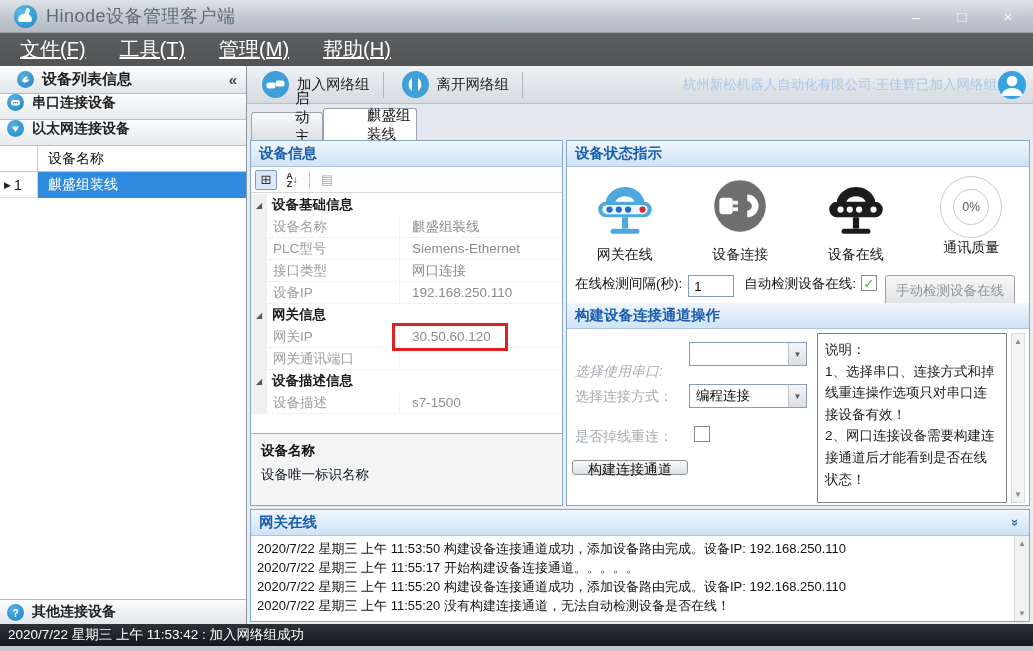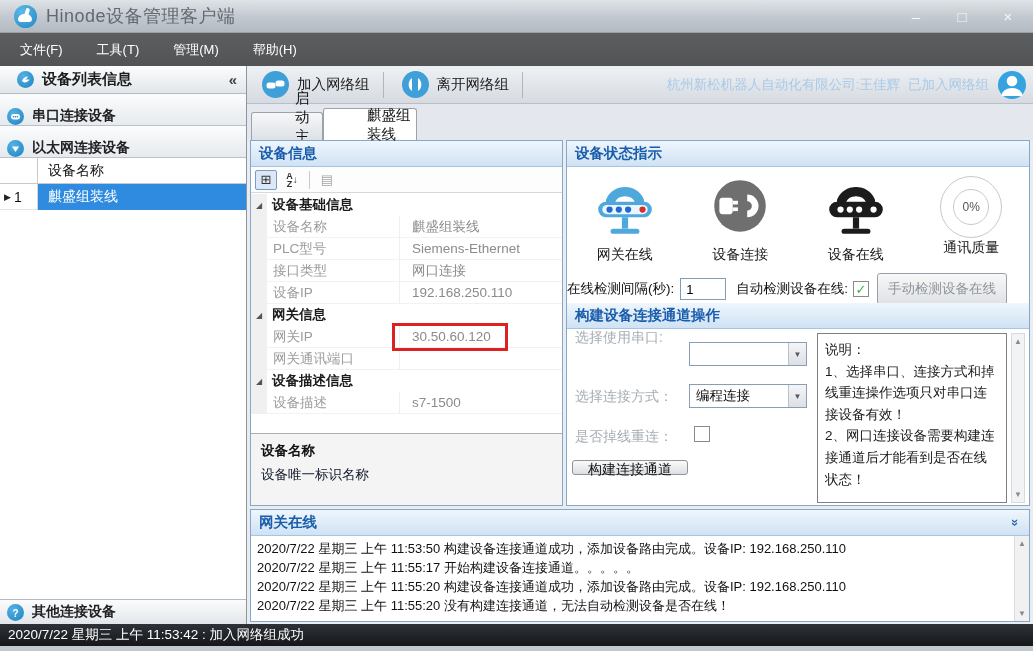--- a/index.html
+++ b/index.html
@@ -17,29 +17,29 @@
     background:#fff; border-radius:7px 7px 3px 3px; }
   .app-icon::before { content:""; position:absolute; left:11px; top:3px; width:4px; height:9px;
     background:#fff; border-radius:4px 4px 0 0; transform:rotate(18deg); }
   .app-title { margin-left:9px; font-size:18px; color:#63696f; letter-spacing:0.5px; }
   .win-controls { position:absolute; right:10px; top:0; height:33px; display:flex; align-items:center; gap:16px; }
   .win-btn { width:30px; text-align:center; color:#f6f8fa; font-size:15px; cursor:default; }
 
   
   .menubar { position:absolute; left:0; top:33px; width:1033px; height:33px;
     background:linear-gradient(#5d5e60,#525355); display:flex; align-items:center; }
-  .menu-item { color:#fff; font-size:13px; padding:0 14px; margin-left:6px; line-height:33px; }
+  .menu-item { color:#fff; font-size:20px; padding:0 14px; margin-left:6px; line-height:33px;text-decoration:underline; }
 
   
   .sidebar { position:absolute; left:0; top:66px; width:247px; height:558px;
     background:#fff; border-right:1px solid #8e959d; }
   .sb-header { height:28px; background:linear-gradient(#fcfdfe,#e2e6ea); border-bottom:1px solid #b4bac1;
     display:flex; align-items:center; font-size:15px; font-weight:bold; color:#1d1d1d;padding-left:10px; }
-  .sb-item { height:32px; background:linear-gradient(#fbfcfd,#e6eaee); border-bottom:1px solid #bcc1c7;
-    display:flex; align-items:flex-end; font-size:14px; font-weight:bold; color:#222; }
+  .sb-item { height:26px; background:linear-gradient(#fbfcfd,#e6eaee); border-bottom:1px solid #bcc1c7;
+    display:flex; align-items:flex-start; font-size:14px; font-weight:bold; color:#222; }
   .mini-icon { width:17px; height:17px; border-radius:50%; margin:0 8px 0 7px; flex:0 0 auto;
     background:radial-gradient(circle at 35% 30%, #53b2e4, #1f83c0); position:relative; }
   .mini-icon svg { position:absolute; left:0; top:0; }
   .sb-collapse { margin-left:auto; margin-right:9px; font-size:15px; color:#444; font-weight:bold; }
   .sb-table-header { height:26px; display:flex; border-bottom:1px solid #c9c9c9; background:#fff;
     font-size:14px; color:#111; }
   .sb-th-sel { width:38px; border-right:1px solid #c9c9c9; }
   .sb-th-name { flex:1; display:flex; align-items:center; padding-left:10px; }
   .sb-row { height:26px; display:flex; font-size:14px; }
   .sb-row-num { width:38px; border-right:1px solid #d5d5d5; border-bottom:1px solid #e4e4e4;
@@ -52,21 +52,21 @@
     display:flex; align-items:center; font-size:14px; font-weight:bold; color:#222; }
 
   
   .toolbar { position:absolute; left:247px; top:66px; width:786px; height:38px;
     background:linear-gradient(#eef1f4,#d6dbe1); border-bottom:1px solid #b9bfc6;
     display:flex; align-items:center; }
   .tool-btn { display:flex; align-items:center; gap:7px; height:32px; padding:0 10px; margin-left:4px;
     font-size:14.5px; color:#1a1a1a; border-radius:3px; }
   .tool-sep { width:1px; height:26px; background:#b0b6bd; margin:0 3px; }
   .tool-icon { width:29px; height:29px; flex:0 0 auto; }
-  .toolbar-right { margin-left:auto; display:flex; align-items:center; gap:8px; padding-right:6px;justify-content:flex-end; }
+  .toolbar-right { margin-left:auto; display:flex; align-items:center; gap:0; padding-right:6px;justify-content:flex-end; }
   .net-info { font-size:13.5px; color:#a9c9e8; }
   .avatar { width:30px; height:30px; flex:0 0 auto; }
 
   
   .tabstrip { position:absolute; left:247px; top:104px; width:786px; height:36px; background:#e4e8ee; }
   .tab { position:absolute; bottom:0; height:28px; display:flex; align-items:center; justify-content:center;
     font-size:14.5px; color:#111; border:1px solid #9aa2ab; border-bottom:none;
     border-radius:3px 3px 0 0; background:linear-gradient(#f6f7f8,#dde1e6);padding-left:43px; }
   .tab.active { height:32px; background:#fff; font-weight:normal; z-index:2; }
 
@@ -105,21 +105,21 @@
   .indicators { position:absolute; left:0; top:26px; width:100%; height:106px; display:flex;
     background:#fff; }
   .ind { flex:1; text-align:center; padding-top:8px; }
   .ind-label { font-size:14px; color:#1a1a1a; margin-top:1px; }
   .donut { width:62px; height:62px; border-radius:50%; border:1px solid #c9c9c9; margin:1px auto 0;
     display:flex; align-items:center; justify-content:center; background:#fff; }
   .donut-inner { width:36px; height:36px; border-radius:50%; border:1px solid #c9c9c9;
     display:flex; align-items:center; justify-content:center; font-size:12px; color:#555; }
 
   .detect-row { position:absolute; left:0; top:134px; width:100%; height:28px; display:flex;
-    align-items:center; font-size:13.5px; color:#111; }
+    align-items:flex-start; padding-left:8px; font-size:13.5px; color:#111; }
   .num-input { width:46px; height:22px; border:1px solid #7f9db9; background:#fff; font-size:13px;
     padding-left:5px; margin:0 10px 0 6px; font-family:inherit; }
   .checkbox { width:16px; height:16px; border:1px solid #8a8a8a; background:#fff; margin-left:5px;
     display:flex; align-items:center; justify-content:center;
     font-size:13px; font-weight:bold; color:var(--check-green,#3fae49); }
   .gray-btn { height:32px; border:1px solid #9aa0a6; border-radius:3px; font-size:13.5px;
     background:linear-gradient(#f8f8f8,#dfe1e4); padding:0 10px; margin-left:8px; color:#8f959b;
     font-family:inherit; }
 
   
@@ -388,21 +388,21 @@
       <span>在线检测间隔(秒):</span>
       <input class="num-input" value="1" style="">
       <span>自动检测设备在线:</span>
       <span class="checkbox">✓</span>
       <button class="gray-btn">手动检测设备在线</button>
     </div>
 
     <div class="sec-hdr" style="position:absolute; left:0; top:162px; width:100%;">构建设备连接通道操作</div>
 
     <div class="form">
-      <span class="form-label" style="top:0;">选择使用串口:</span>
+      <span class="form-label" style="top:34px;font-style:italic;">选择使用串口:</span>
       <div class="combo" style="top:13px;">
         <span class="combo-text"></span>
         <span class="combo-btn">▼</span>
       </div>
 
       <span class="form-label" style="top:59px;">选择连接方式：</span>
       <div class="combo" style="top:55px;">
         <span class="combo-text">编程连接</span>
         <span class="combo-btn">▼</span>
       </div>

